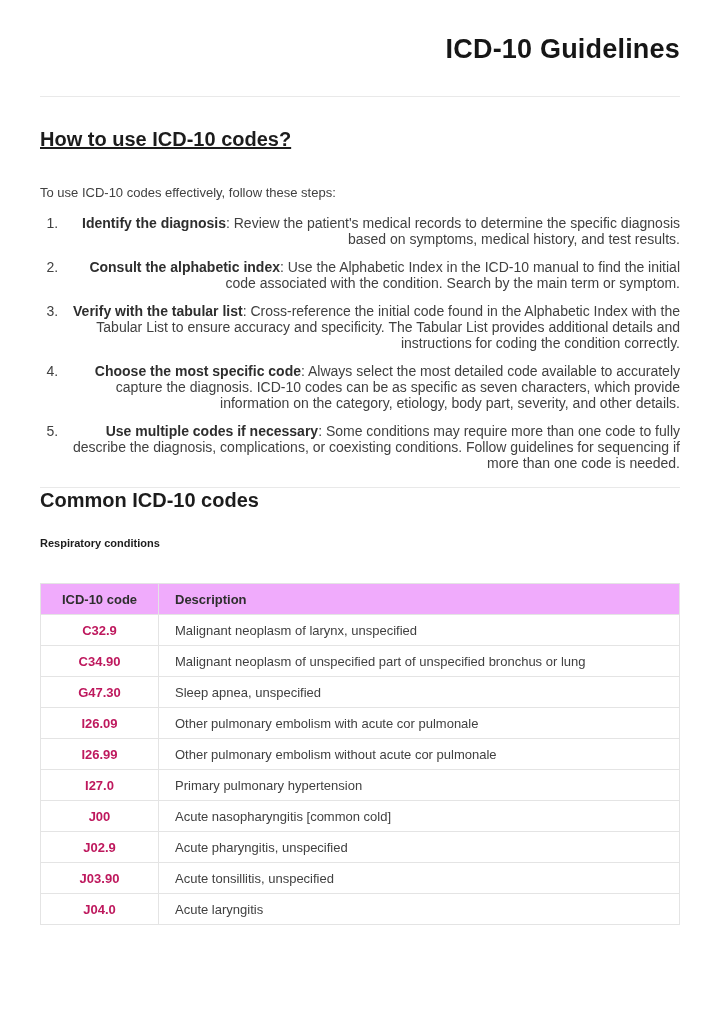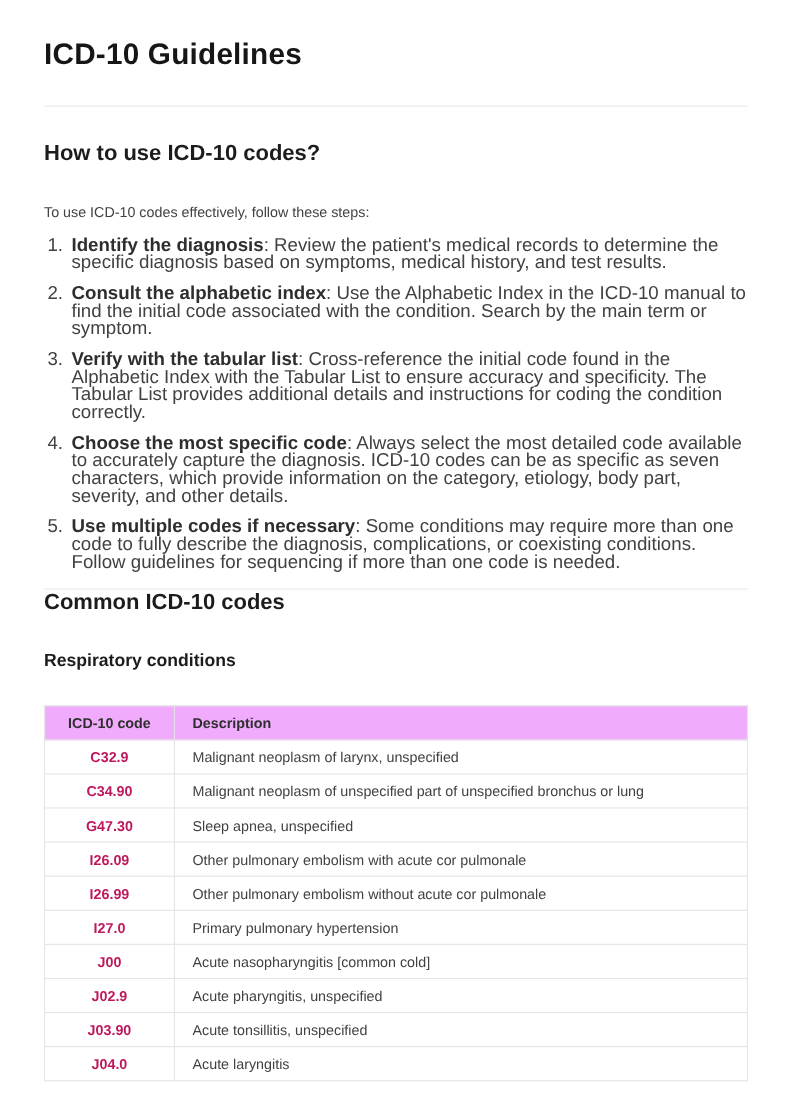--- a/index.html
+++ b/index.html
@@ -15,60 +15,61 @@
     width: 720px;
     height: 1016px;
     padding: 0 40px;
   }
   .doc-title {
     padding-top: 33px;
     font-size: 27px;
     line-height: 32px;
     font-weight: 700;
     color: #161616;
-    text-align: left;
+    text-align: right;
     letter-spacing: 0.2px;
   }
   .divider {
     border: none;
     border-top: 1px solid #e9e9e9;
     height: 0;
   }
   .divider-1 { margin-top: 31px; }
   .divider-2 { margin-top: 16px; }
   .section-heading {
     font-size: 20px;
     line-height: 24px;
     font-weight: 700;
     color: #1c1c1c;
   }
-  .howto-heading { margin-top: 30px; }
+  .howto-heading { margin-top: 30px; text-decoration: underline; }
   .common-heading { }
   .intro-text {
     margin-top: 34px;
     font-size: 13px;
     line-height: 16px;
     color: #414141;
   }
   ol.steps {
     margin-top: 14px;
     padding-left: 22px;
   }
   ol.steps li {
-    font-size: 17px;
+    font-size: 14px;
     line-height: 16px;
     color: #414141;
     margin-bottom: 12px;
     padding-left: 3px;
+    text-align: right;
   }
   ol.steps li:last-child { margin-bottom: 0; }
   .step-bold { font-weight: 700; color: #2e2e2e; }
   .sub-heading {
-    margin-top: 32px;
-    font-size: 16px;
+    margin-top: 22px;
+    font-size: 11px;
     line-height: 18px;
     font-weight: 700;
     color: #1c1c1c;
   }
   table.codes {
     margin-top: 31px;
     width: 640px;
     border-collapse: collapse;
     border: 1px solid #d4d4d4;
     table-layout: fixed;

